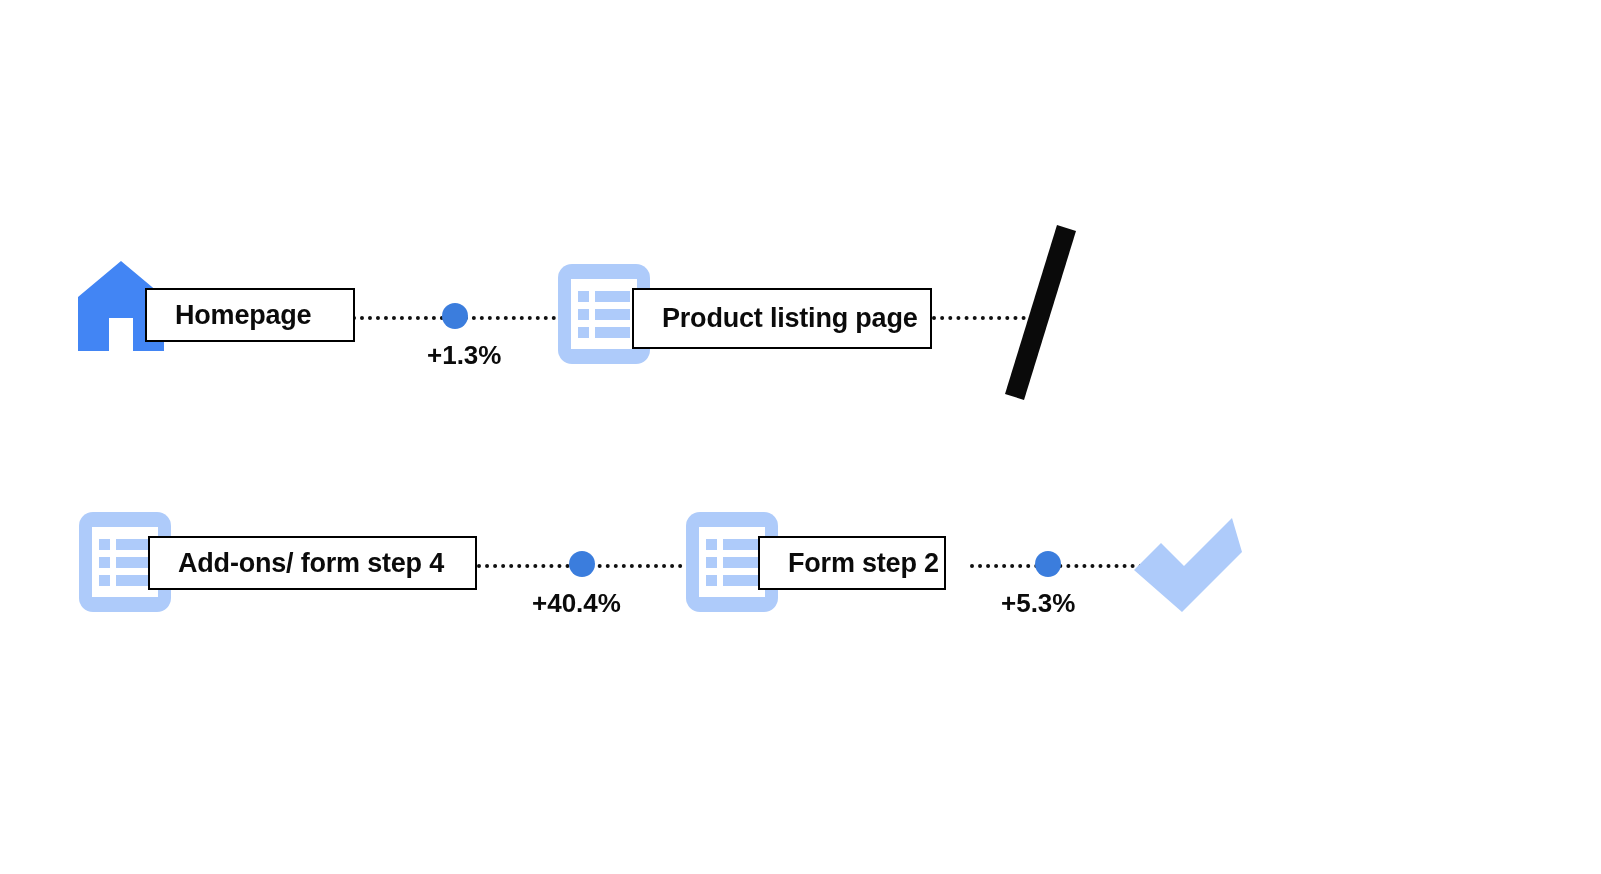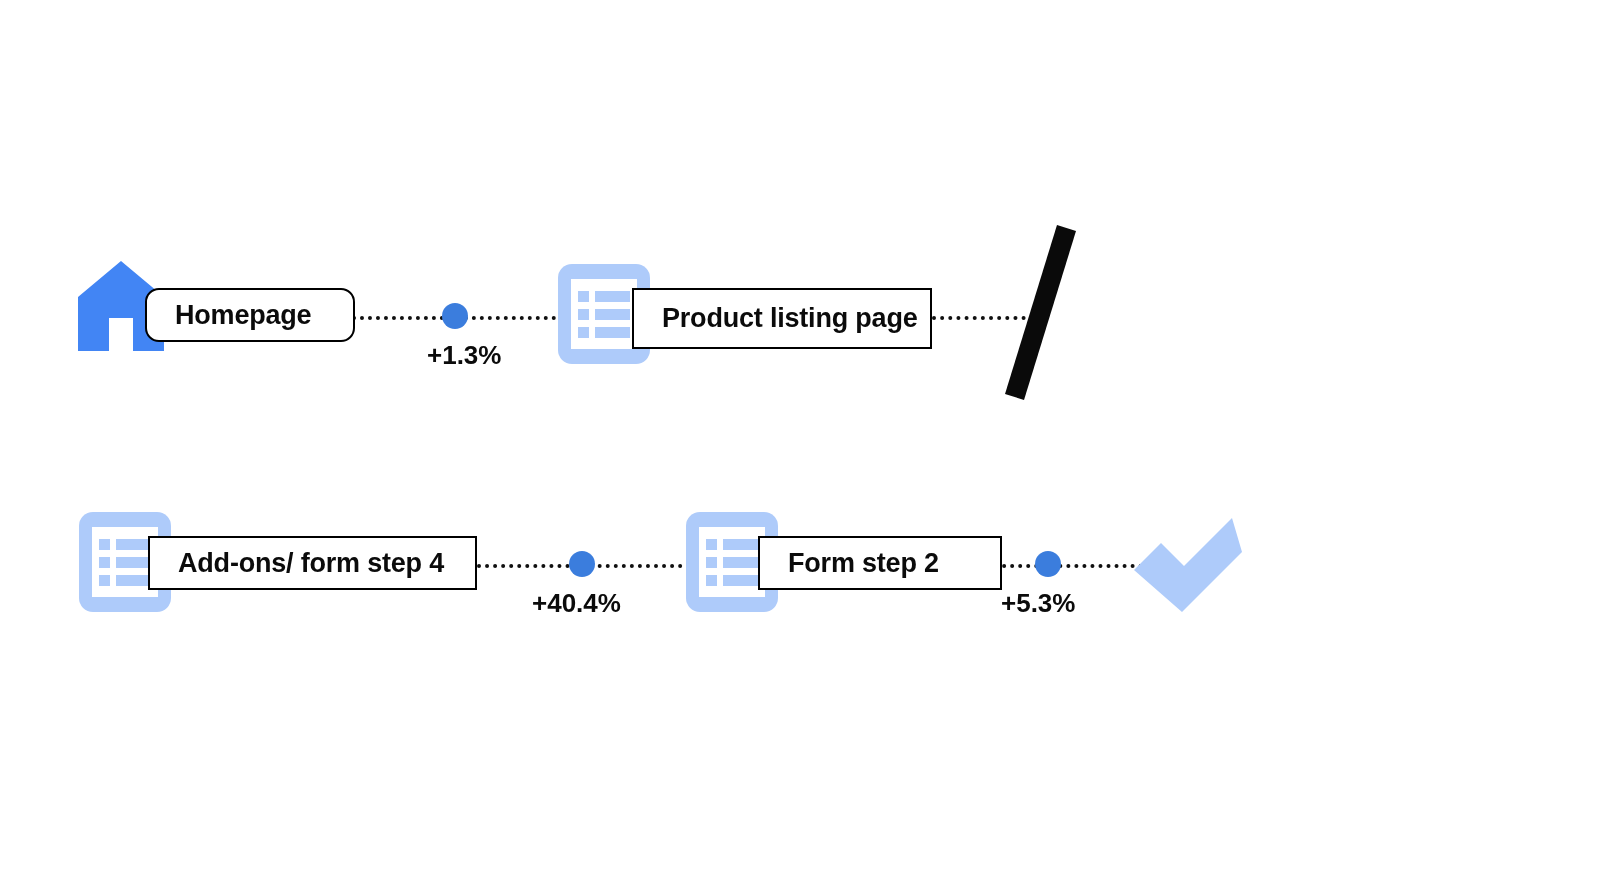--- a/index.html
+++ b/index.html
@@ -103,21 +103,21 @@
       <path d="M43 0 L86 36 L86 90 L55 90 L55 57 L31 57 L31 90 L0 90 L0 36 Z" fill="#4285f4"></path>
     </svg>
   </div>
 
   <div class="dotted" style="left:352px; top:316px; width:292px;"></div>
 
   <div class="conn-dot" style="left:442px; top:303px;"></div>
 
   <div class="delta" style="left:427px; top:340px;">+1.3%</div>
 
-  <div class="node-box" style="left:145px; top:288px; width:210px; height:54px;border-radius:14px;">
+  <div class="node-box" style="left:145px; top:288px; width:210px; height:54px;">
     <span class="node-label">Homepage</span>
   </div>
 
   <div class="list-icon" style="left:558px; top:264px; width:92px; height:100px;">
     <svg width="92" height="100" viewBox="0 0 92 100" xmlns="http://www.w3.org/2000/svg">
       <rect x="0" y="0" width="92" height="100" rx="14" ry="14" fill="#aecbfa"></rect>
       <rect x="13" y="15" width="66" height="70" fill="#ffffff"></rect>
       <rect x="20" y="27" width="11" height="11" fill="#aecbfa"></rect>
       <rect x="37" y="27" width="35" height="11" fill="#aecbfa"></rect>
       <rect x="20" y="45" width="11" height="11" fill="#aecbfa"></rect>
@@ -168,21 +168,21 @@
       <rect x="13" y="15" width="66" height="70" fill="#ffffff"></rect>
       <rect x="20" y="27" width="11" height="11" fill="#aecbfa"></rect>
       <rect x="37" y="27" width="35" height="11" fill="#aecbfa"></rect>
       <rect x="20" y="45" width="11" height="11" fill="#aecbfa"></rect>
       <rect x="37" y="45" width="35" height="11" fill="#aecbfa"></rect>
       <rect x="20" y="63" width="11" height="11" fill="#aecbfa"></rect>
       <rect x="37" y="63" width="35" height="11" fill="#aecbfa"></rect>
     </svg>
   </div>
 
-  <div class="node-box" style="left:758px; top:536px; width:244px; height:54px;">
+  <div class="node-box" style="left:758px; top:536px; width:188px; height:54px;">
     <span class="node-label">Form step 2</span>
   </div>
 
   <div class="dotted" style="left:970px; top:564px; width:205px;"></div>
 
   <div class="conn-dot" style="left:1035px; top:551px;"></div>
 
   <div class="delta" style="left:1001px; top:588px;">+5.3%</div>
 
   <div class="check-icon" style="left:1128px; top:508px; width:120px; height:114px;">

